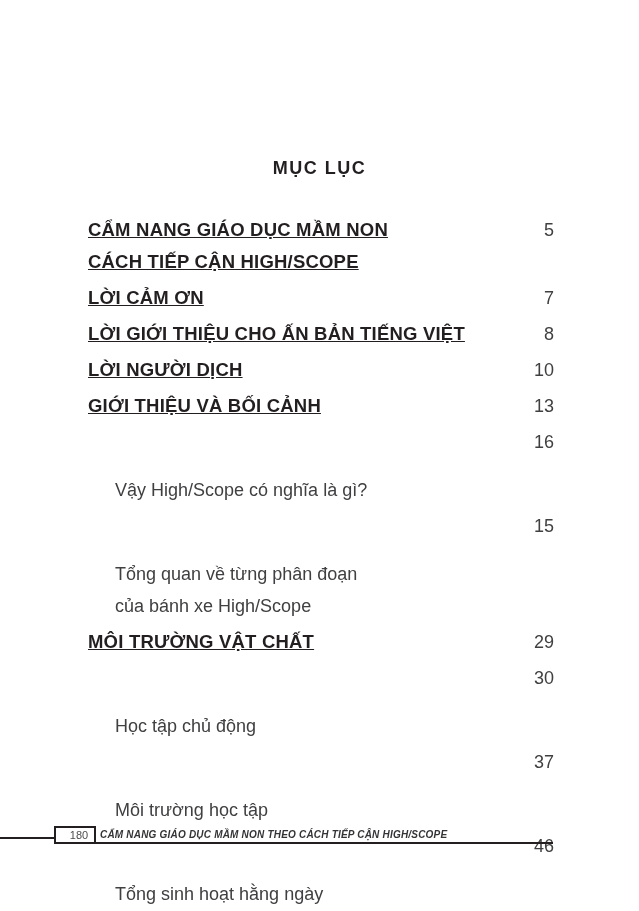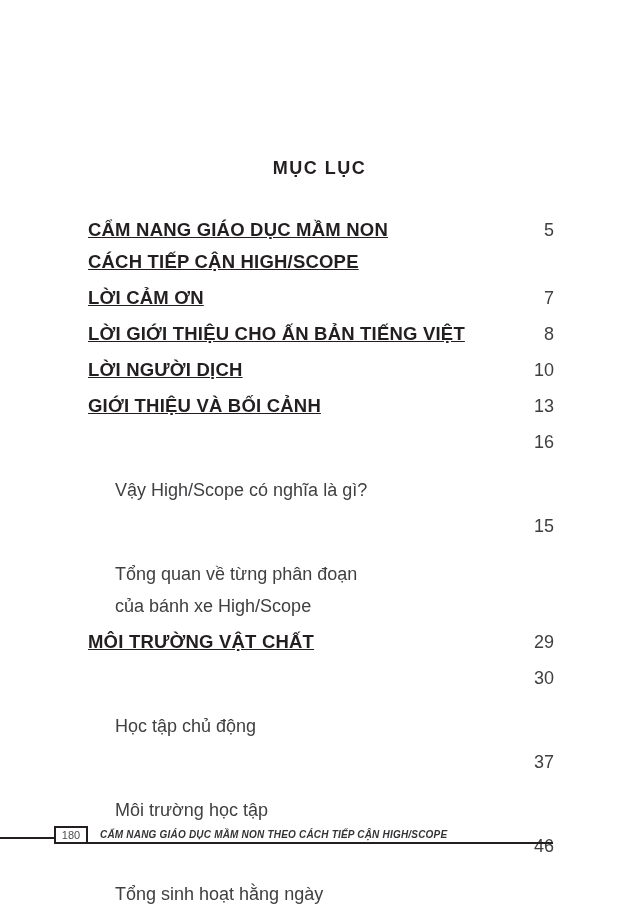--- a/index.html
+++ b/index.html
@@ -85,20 +85,21 @@
     top: 826px;
     width: 30px;
     height: 14px;
     border-top: 2px solid #231f20;
     border-left: 2px solid #231f20;
     border-right: 2px solid #231f20;
     text-align: center;
     font-size: 11px;
     line-height: 15px;
     color: #4d4d4f;
+    padding-left: 8px;
   }
   .footer-rule-long {
     position: absolute;
     left: 54px;
     top: 842px;
     width: 499px;
     height: 2px;
     background: #231f20;
   }
   .running-title {

